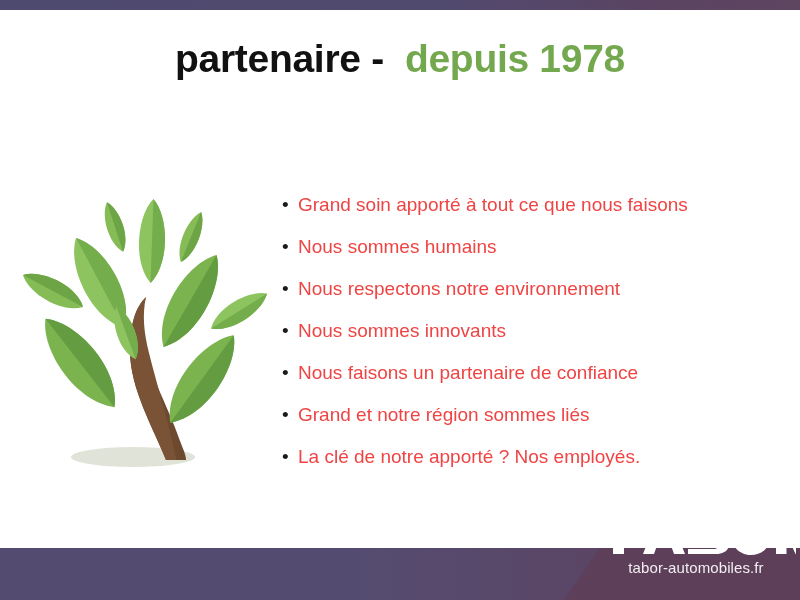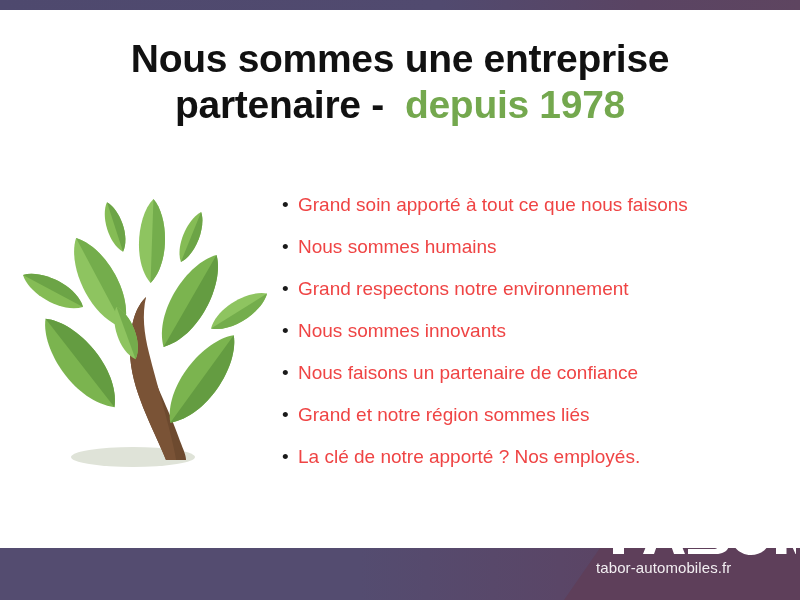--- a/index.html
+++ b/index.html
@@ -97,36 +97,35 @@
     position:absolute;
     left:36px; top:10px;
     width:200px;
     height:42px;
   }
   .logo-word svg { display:block; width:100%; height:100%; }
   .logo-url {
     position:absolute;
     left:36px; top:55px;
     width:200px;
-    text-align:left;
+    text-align:center;
     font-size:15px;
     color:#f2eef1;
     letter-spacing:0.1px;
     white-space:nowrap;
   }
 </style>
 </head>
 <body>
 
 <div id="slide">
 
   <div class="top-bar"></div>
 
   <div class="title-block">
-    <div class="title-line">Nous sommes une entreprise</div>
     <div class="title-line"><span>partenaire -</span>&nbsp;&nbsp;<span class="title-accent">depuis 1978</span></div>
   </div>
 
   <div class="tree-wrap">
     <svg viewBox="0 0 262 302" xmlns="http://www.w3.org/2000/svg">
       <defs>
 
         <g id="leafA">
           <path d="M0,-50 C22,-30 26,26 0,50 C-26,26 -22,-30 0,-50 Z" fill="#85bc55"></path>
           <path d="M0,-50 C22,-30 26,26 0,50 L0,-50 Z" fill="#6ca446"></path>
@@ -196,21 +195,21 @@
     <div class="bullet-row">
       <span class="bullet-dot">•</span>
       <span class="bullet-text">Grand soin apporté à tout ce que nous faisons</span>
     </div>
     <div class="bullet-row">
       <span class="bullet-dot">•</span>
       <span class="bullet-text">Nous sommes humains</span>
     </div>
     <div class="bullet-row">
       <span class="bullet-dot">•</span>
-      <span class="bullet-text">Grand respectons notre environnement</span>
+      <span class="bullet-text">Nous respectons notre environnement</span>
     </div>
     <div class="bullet-row">
       <span class="bullet-dot">•</span>
       <span class="bullet-text">Nous sommes innovants</span>
     </div>
     <div class="bullet-row">
       <span class="bullet-dot">•</span>
       <span class="bullet-text">Nous faisons un partenaire de confiance</span>
     </div>
     <div class="bullet-row">

